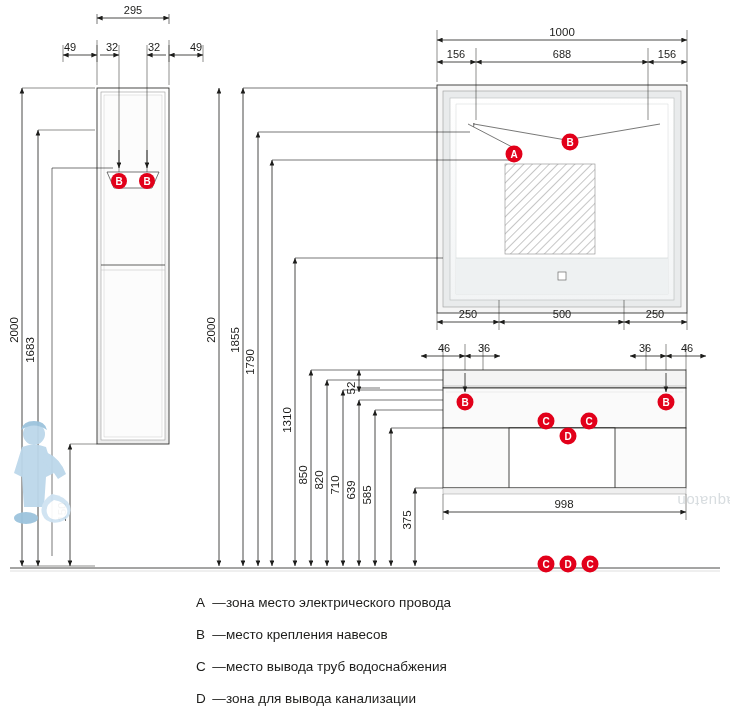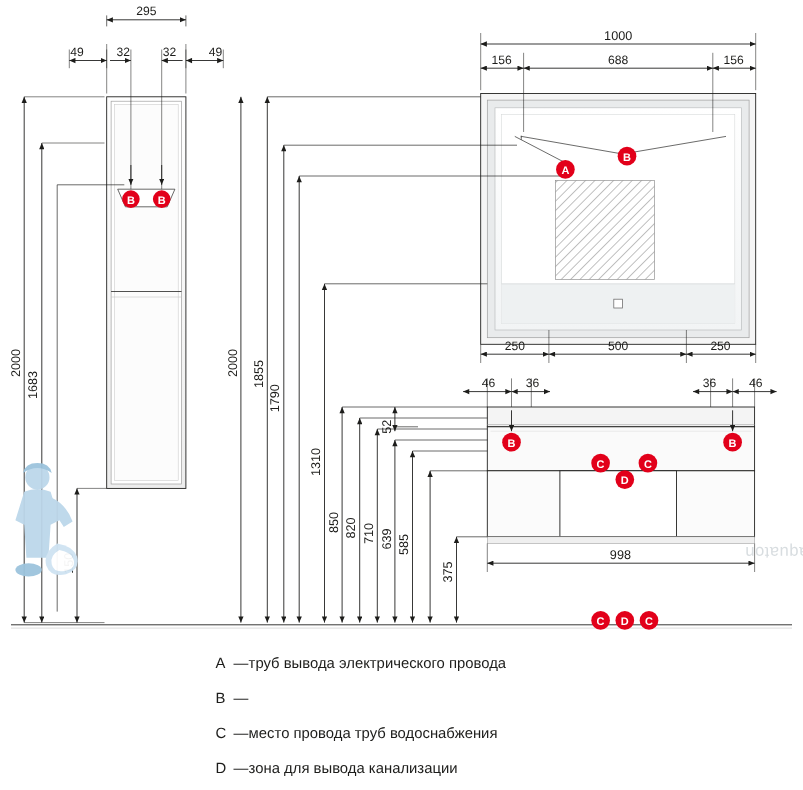--- a/index.html
+++ b/index.html
@@ -292,30 +292,31 @@
       <ellipse cx="18" cy="100" rx="12" ry="6" fill="#9cc4dd"></ellipse>
       <path d="M44 76 q14 2 18 12 q3 12 -10 16 q-14 3 -18 -8 q-3 -12 10 -20z" fill="#cfe3f2"></path>
       <path d="M46 82 q11 2 13 9 q2 8 -8 10 q-10 2 -12 -6 q-2 -8 7 -13z" fill="#ffffff"></path>
     </g>
   </svg>
 
   <div class="legend">
     <div class="legend-row">
       <span class="legend-key">A</span>
       <span class="legend-dash">—</span>
-      <span class="legend-text">труб вывода электрического провода</span>
+      <span class="legend-text">зона место электрического провода</span>
     </div>
     <div class="legend-row">
       <span class="legend-key">B</span>
       <span class="legend-dash">—</span>
+      <span class="legend-text">место крепления навесов</span>
     </div>
     <div class="legend-row">
       <span class="legend-key">C</span>
       <span class="legend-dash">—</span>
-      <span class="legend-text">место провода труб водоснабжения</span>
+      <span class="legend-text">место вывода труб водоснабжения</span>
     </div>
     <div class="legend-row">
       <span class="legend-key">D</span>
       <span class="legend-dash">—</span>
       <span class="legend-text">зона для вывода канализации</span>
     </div>
   </div>
 
   <div class="wm">aquaton</div>
 </div>

